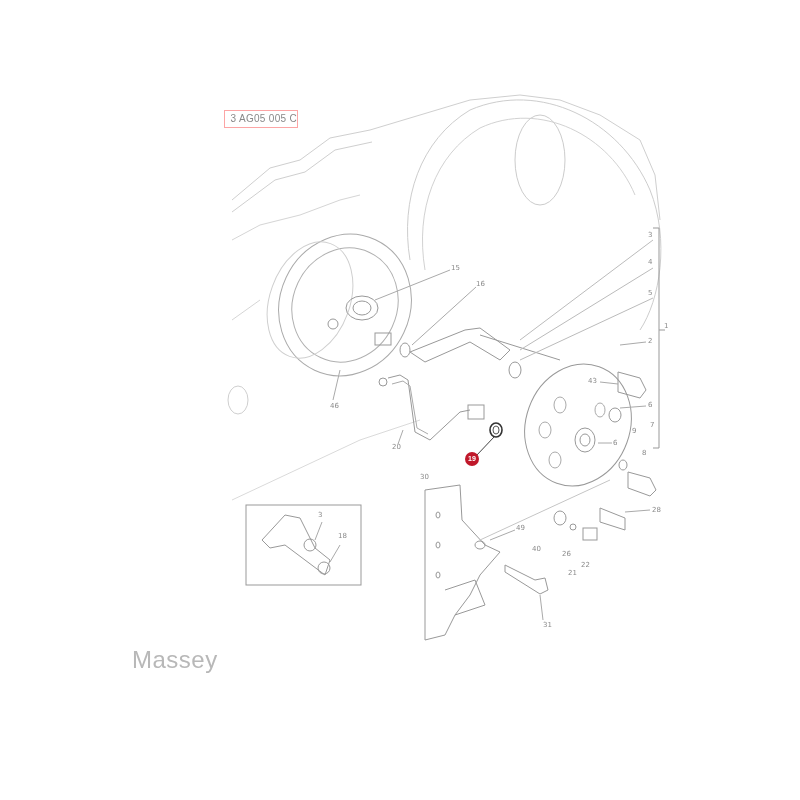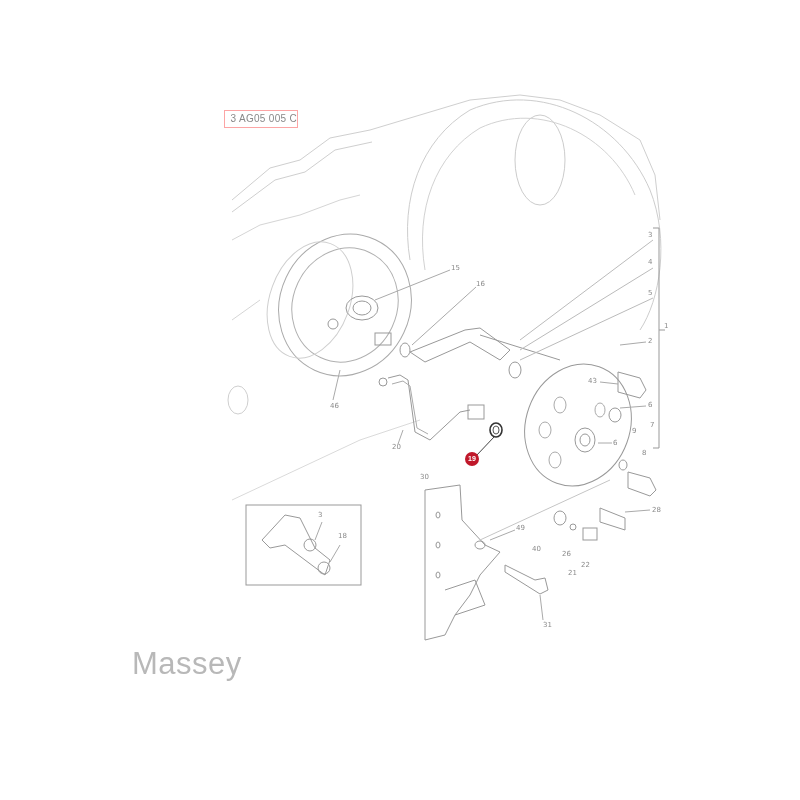--- a/index.html
+++ b/index.html
@@ -4,21 +4,21 @@
 <style>
   html,body{margin:0;padding:0;background:#ffffff;}
   body{width:800px;height:800px;position:relative;overflow:hidden;font-family:"Liberation Sans",sans-serif;}
   #diagram{position:absolute;left:0;top:0;width:800px;height:800px;}
   .ref-box{position:absolute;left:224px;top:110px;width:72px;height:16px;border:1px solid #fca5a5;
     font-size:10px;color:#888;line-height:16px;text-align:right;letter-spacing:0.3px;}
   .callout{position:absolute;font-size:7px;color:#8a8a8a;font-family:"DejaVu Sans",sans-serif;}
   .hl{position:absolute;left:465px;top:452px;width:14px;height:14px;border-radius:50%;background:#c0182a;
     color:#fff;font-size:7px;line-height:14px;text-align:center;font-weight:bold;}
   .logo{position:absolute;left:132px;top:648px;line-height:1;}
-  .logo .l1{font-size:31px;color:#b8b8b8;letter-spacing:0.5px;font-family:"Liberation Sans",sans-serif;}
+  .logo .l1{font-size:24px;color:#b8b8b8;letter-spacing:0.5px;font-family:"Liberation Sans",sans-serif;}
   .logo .l2{font-size:22px;font-weight:bold;color:#c8102e;font-family:"Liberation Sans",sans-serif;letter-spacing:-0.5px;}
   .logo .l3{font-size:22px;color:#b8b8b8;font-family:"Liberation Sans",sans-serif;}
 </style>
 </head>
 <body>
 
 <div id="diagram">
   <svg width="800" height="800" viewBox="0 0 800 800" fill="none" stroke="#b5b5b5" stroke-width="1">
 
     <path d="M232 200 L270 168 L300 160 L330 138 L370 130 L420 115 L470 100 L520 95 L560 100 L600 115 L640 140 L655 175 L660 220" stroke="#cfcfcf"></path>

